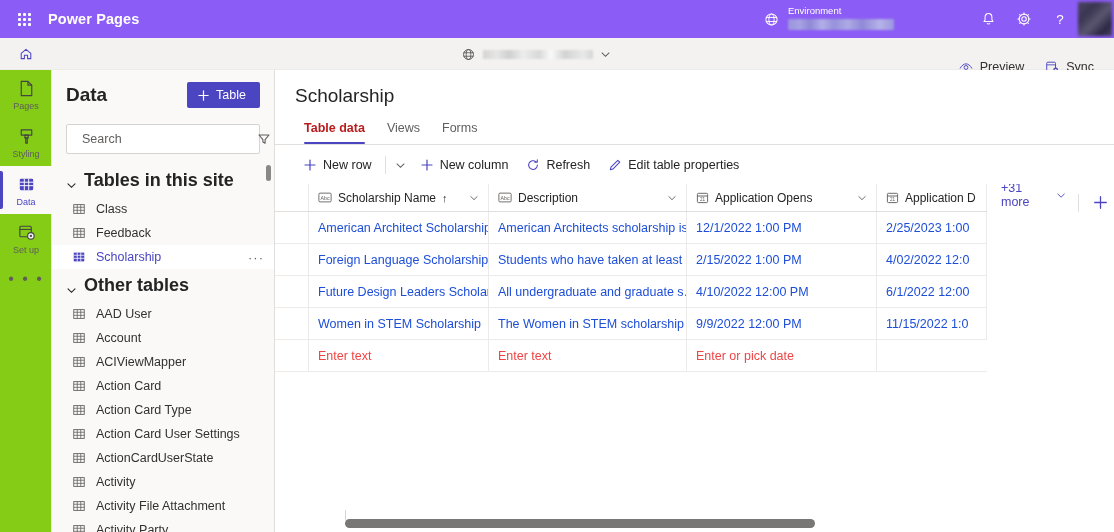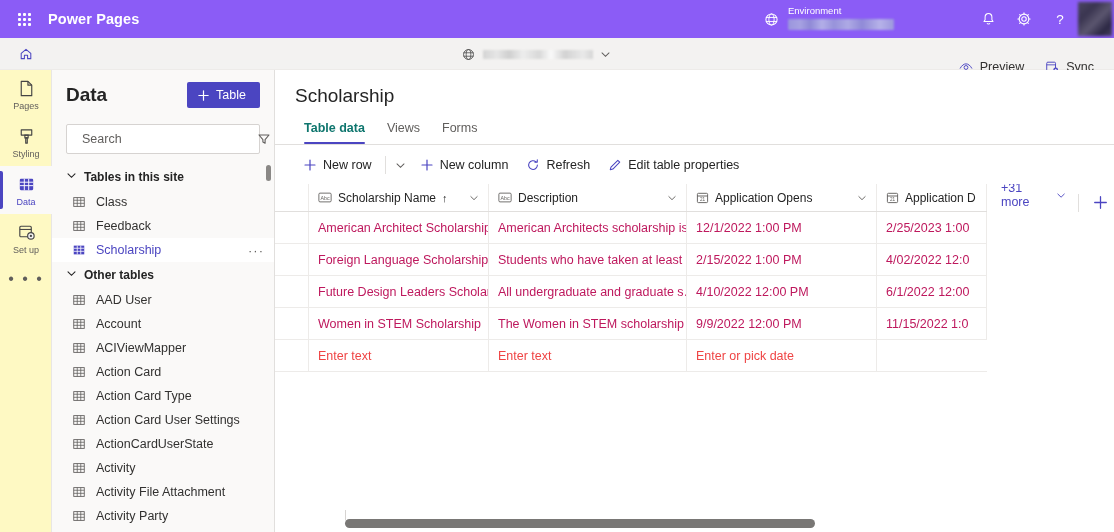--- a/index.html
+++ b/index.html
@@ -60,21 +60,21 @@
   }
   .subbar-right { margin-left: auto; display: flex; align-items: center; gap: 4px; padding-right: 12px; }
   .sb-action {
     display: flex; align-items: center; gap: 6px; padding: 5px 8px;
     font-size: 12.5px; color: #323130; cursor: pointer; border-radius: 2px; margin-top: 27px;
   }
 
   
   .rail {
     position: absolute; top: 70px; left: 0; width: 52px; height: 462px;
-    background: #fef9c3; border-right: 1px solid #E8E6E4;
+    background: #84cc16; border-right: 1px solid #E8E6E4;
   }
   .rail-item {
     position: relative; width: 52px; height: 48px; display: flex;
     flex-direction: column; align-items: center; justify-content: center;
     gap: 2px; cursor: pointer; color: #444;
   }
   .rail-item span.lbl { font-size: 9px; color: #605E5C; }
   .rail-item.active { background: #FAF9F8; }
   .rail-item.active span.lbl { color: #4B45C1; }
   .rail-item.active::before {
@@ -104,64 +104,64 @@
   }
   .search-box input {
     flex: 1; border: none; outline: none; font-size: 12.5px; color: #323130;
     font-family: "Liberation Sans", sans-serif; background: transparent;
   }
   .search-box input::placeholder { color: #605E5C; }
   .filter-div { width: 1px; height: 17px; background: #E1DFDD; }
   .filter-ic { width: 20px; display: flex; justify-content: center; cursor: pointer; }
 
   .group-head {
-    display: flex; align-items: flex-start; gap: 7px; padding: 6px 14px;
-    font-size: 12px; font-weight: bold; color: #242424; cursor: pointer;
+    display: flex; align-items: flex-end; gap: 7px; padding: 6px 14px;
+    font-size: 18px; font-weight: bold; color: #242424; cursor: pointer;
   }
   .tbl-item {
     display: flex; align-items: center; gap: 10px; height: 24px;
     padding: 0 10px 0 20px; font-size: 12.5px; color: #323130; cursor: pointer;
   }
   .tbl-item.selected { background: #ffffff; color: #4B45C1; font-weight: normal; }
   .tbl-item .dots { margin-left: auto; color: #605E5C; font-size: 13px; letter-spacing: 1px; }
   .panel-scroll-thumb {
     position: absolute; right: 3px; top: 95px; width: 5px; height: 16px;
     background: #8A8886; border-radius: 3px; cursor: pointer;
   }
 
   
   .main { position: absolute; top: 70px; left: 275px; width: 839px; height: 462px; background: #fff; }
   .main-title { font-size: 19px; font-weight: normal; color: #242424; padding: 15px 0 0 20px; }
   .tabs { display: flex; gap: 4px; padding: 10px 0 0 20px; border-bottom: 1px solid #E1DFDD; }
   .tab {
     position: relative; font-size: 12.5px; padding: 4px 9px 9px 9px;
     color: #605E5C; cursor: pointer;
   }
-  .tab.active { color: #0f766e; font-weight: bold; }
+  .tab.active { color: #b91c1c; font-weight: bold; }
   .tab.active::after {
     content: ""; position: absolute; left: 9px; right: 9px; bottom: 0; height: 2px;
     background: #4B45C1; border-radius: 2px;
   }
   .cmdbar { display: flex; align-items: center; gap: 2px; padding: 8px 0 7px 20px; }
   .cmd {
     display: flex; align-items: center; gap: 6px; font-size: 12.5px; color: #242424;
     padding: 5px 8px; border-radius: 2px; cursor: pointer; white-space: nowrap;
   }
   .cmd-caret { padding: 5px 4px; cursor: pointer; border-radius: 2px; }
   .cmd-sep { width: 1px; height: 18px; background: #E1DFDD; margin: 0 3px; }
 
   
   .grid-wrap { position: relative; width: 839px; height: 340px; overflow: hidden; }
   .grid { width: 712px; }
   .grid-row { display: flex; height: 32px; border-bottom: 1px solid #EDEBE9; }
   .grid-row.header { height: 28px; border-bottom: 1px solid #E1DFDD; }
   .gutter { width: 34px; flex: 0 0 34px; border-right: 1px solid #EDEBE9; }
   .cell {
     display: flex; align-items: center; gap: 6px; padding: 0 9px;
-    font-size: 12.5px; color: #be185d; border-right: 1px solid #EDEBE9;
+    font-size: 12.5px; color: #1d4ed8; border-right: 1px solid #EDEBE9;
     overflow: hidden; white-space: nowrap;
   }
   .c-name { width: 180px; flex: 0 0 180px; }
   .c-desc { width: 198px; flex: 0 0 198px; }
   .c-opens { width: 190px; flex: 0 0 190px; }
   .c-due  { width: 110px; flex: 0 0 110px; }
   .grid-row.header .cell { color: #242424; font-size: 12px; }
   .hdr-caret { color: #605E5C; font-size: 9px; margin-left: auto; }
   .sort-arrow { color: #242424; font-size: 11px; }
   .placeholder { color: #ef4444; }

